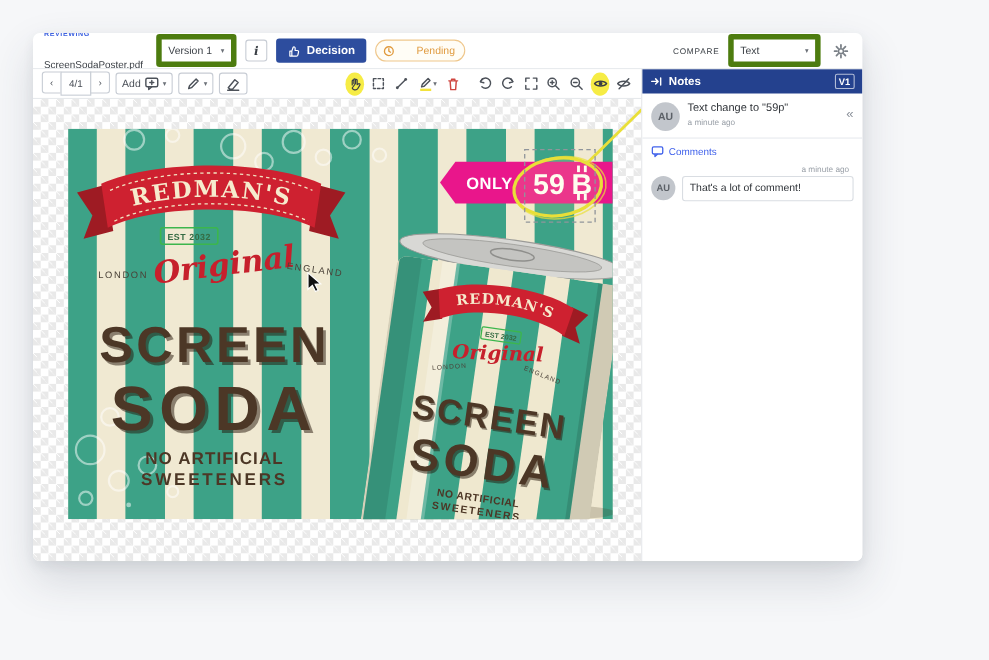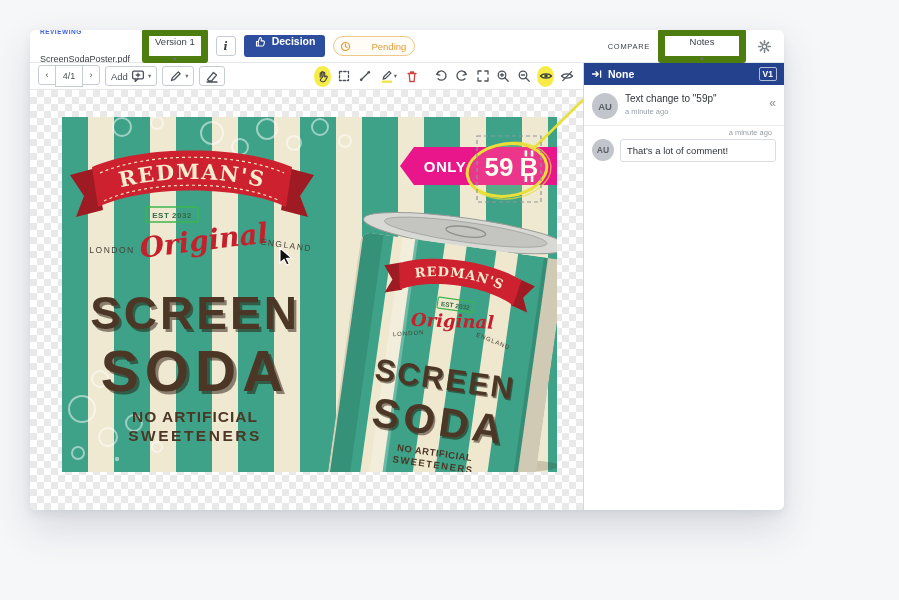--- a/index.html
+++ b/index.html
@@ -4,27 +4,27 @@
 <style>
   html,body{width:899px;height:600px;margin:0;overflow:hidden;background:#f6f7f9;
     font-family:"Liberation Sans",sans-serif;-webkit-font-smoothing:antialiased;}
   .card{position:absolute;left:30px;top:30px;width:754px;height:480px;background:#fff;
     border-radius:6px;box-shadow:0 4px 10px rgba(50,60,80,.08),0 18px 40px rgba(50,60,80,.16);overflow:hidden;}
   
   .topbar{height:32px;display:flex;align-items:center;padding:0 10px;gap:8px;}
   .fileinfo{display:flex;flex-direction:column;justify-content:center;margin-right:4px;}
   .reviewing{font-size:6.5px;font-weight:bold;color:#3f63e0;letter-spacing:.5px;}
   .filename{font-size:9px;color:#3a3f45;margin-top:19px;}
-  .select{display:inline-flex;align-items:center;justify-content:space-between;gap:8px;border:7px solid #4d7c0f;
-    border-radius:3px;height:20px;padding:0 6px;font-size:9.5px;color:#3a3f45;background:#fff;cursor:pointer;flex-direction:column;}
+  .select{display:inline-flex;align-items:center;justify-content:space-between;gap:8px;border:5px solid #4d7c0f;
+    border-radius:3px;height:20px;padding:0 6px;font-size:9.5px;color:#3a3f45;background:#fff;cursor:pointer;}
   .select .caret{font-size:6.5px;color:#6b7077;}
   .info-btn{width:20px;height:20px;border:1px solid #c7ccd4;border-radius:3px;background:#fff;
     font-family:"DejaVu Serif",serif;font-style:italic;font-weight:bold;font-size:11px;color:#3a3f45;}
   .decision-btn{background:#2d4d9e;color:#fff;height:22px;border:none;border-radius:3px;font-size:10.5px;
-    font-weight:bold;padding:0 10px;display:inline-flex;gap:5px;align-items:flex-start;font-family:inherit;}
+    font-weight:bold;padding:0 10px;display:inline-flex;gap:5px;align-items:center;font-family:inherit;}
   .pending{border:1px solid #efc78c;color:#e09a3e;background:#fffdf6;height:18px;border-radius:10px;
     font-size:9.5px;display:inline-flex;gap:20px;align-items:center;padding:0 8px 0 6px;}
   .spacer{flex:1;}
   .compare{font-size:7.5px;font-weight:normal;color:#3a3f45;letter-spacing:.7px;}
   
   .main{display:flex;height:448px;border-top:1px solid #e3e6ea;}
   .canvas-col{width:553px;display:flex;flex-direction:column;border-right:1px solid #d4d8dd;}
   
   .toolbar{height:26px;display:flex;align-items:center;padding:0 8px;gap:5px;background:#fff;border-bottom:1px solid #e6e9ec;}
   .pager{display:inline-flex;}
@@ -96,21 +96,21 @@
     <span class="pending">
       <svg width="11" height="11" viewBox="0 0 11 11">
         <circle cx="5.5" cy="5.5" r="4" stroke="#e09a3e" fill="none" stroke-width="1.2"></circle>
         <path d="M5.5 3.2v2.3l1.5 1" stroke="#e09a3e" fill="none" stroke-width="1.2" stroke-linecap="round"></path>
       </svg>
       <span>Pending</span>
     </span>
     <div class="spacer"></div>
     <span class="compare">COMPARE</span>
     <div class="select" style="min-width:62px">
-      <span>Notes</span>
+      <span>Text</span>
       <span class="caret">▾</span>
     </div>
     <button class="icon-btn">
       <svg width="15" height="15" viewBox="0 0 14 14">
         <circle cx="7" cy="7" r="2.1" class="ic" style="stroke:#7a8087"></circle>
         <path d="M7 1.6v2M7 10.4v2M1.6 7h2M10.4 7h2M3.2 3.2l1.4 1.4M9.4 9.4l1.4 1.4M10.8 3.2L9.4 4.6M4.6 9.4L3.2 10.8" class="ic" style="stroke:#7a8087;stroke-width:1.5"></path>
       </svg>
     </button>
   </div>
 
@@ -346,34 +346,41 @@
           </g>
         </svg>
       </div>
     </div>
 
     <aside class="panel">
       <div class="panel-head">
         <svg width="12" height="12" viewBox="0 0 12 12">
           <path d="M1.5 6h5.5M5 3.7 7.3 6 5 8.3M9.6 2.8v6.4" stroke="#fff" stroke-width="1.3" fill="none" stroke-linecap="round" stroke-linejoin="round"></path>
         </svg>
-        <span>None</span>
+        <span>Notes</span>
         <span class="vbadge">V1</span>
       </div>
 
       <div class="note-item">
         <div class="avatar">AU</div>
         <div>
           <div class="note-text">Text change to "59p"</div>
           <div class="note-time">a minute ago</div>
         </div>
         <span class="collapse">«</span>
       </div>
 
       <div class="thread">
+        <div class="thread-head">
+          <svg width="12" height="12" viewBox="0 0 12 12">
+            <rect x="1" y="1.5" width="9.5" height="6.5" rx="1.3" stroke="#4263eb" fill="none" stroke-width="1.2"></rect>
+            <path d="M3.4 8v2.3L5.9 8" stroke="#4263eb" fill="none" stroke-width="1.2" stroke-linejoin="round"></path>
+          </svg>
+          <span>Comments</span>
+        </div>
         <div class="comment-meta">
           <span>a minute ago</span>
         </div>
         <div class="comment-row">
           <div class="avatar sm">AU</div>
           <div class="bubble">That's a lot of comment!</div>
         </div>
       </div>
 
     </aside>

